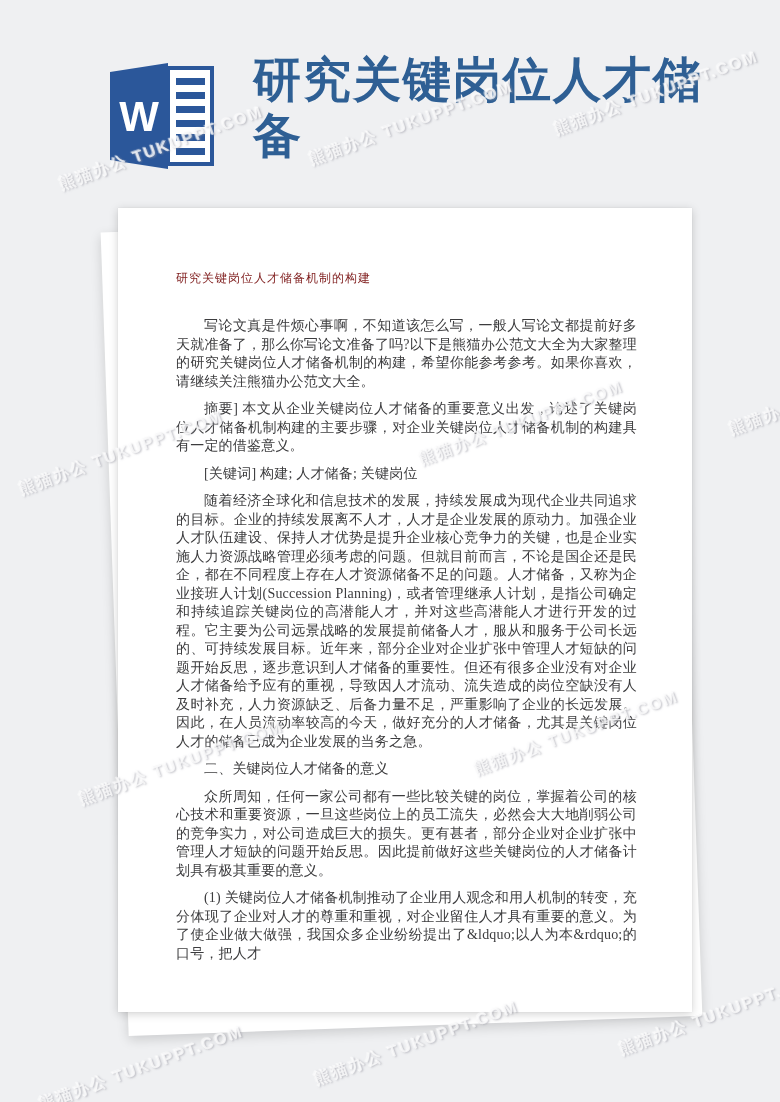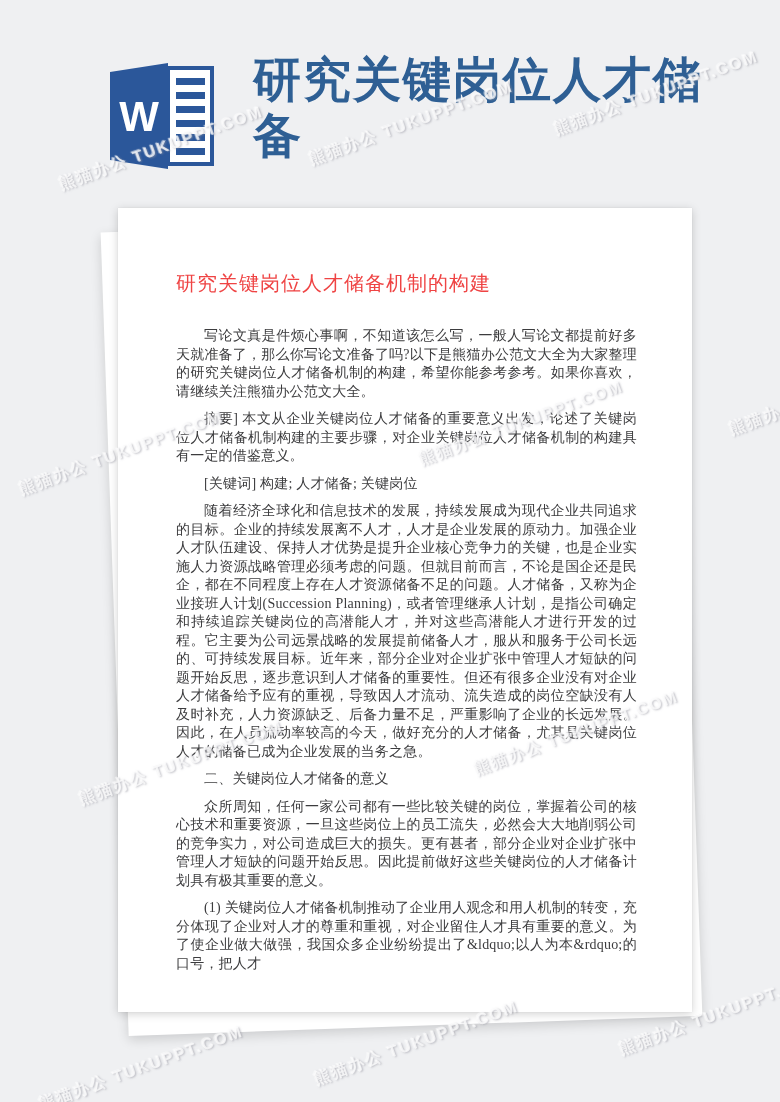--- a/index.html
+++ b/index.html
@@ -30,22 +30,22 @@
   .doc-page{
     position:absolute;left:118px;top:208px;width:574px;height:804px;
     background:#ffffff;
     box-shadow:0 2px 9px rgba(0,0,0,0.18), 0 0 1px rgba(0,0,0,0.10);
     z-index:3;
     box-sizing:border-box;
     padding:62px 55px 0 58px;
     overflow:hidden;
   }
   .doc-title{
-    font-size:20px;
-    color:#ef4444;
+    font-size:12px;
+    color:#7f1d1d;
     letter-spacing:1px;
     margin:0 0 30px 0;
     font-weight:400;
   }
   .para{
     font-size:14px;
     line-height:18.5px;
     color:#3c3c3e;
     text-align:justify;
     text-indent:2em;

